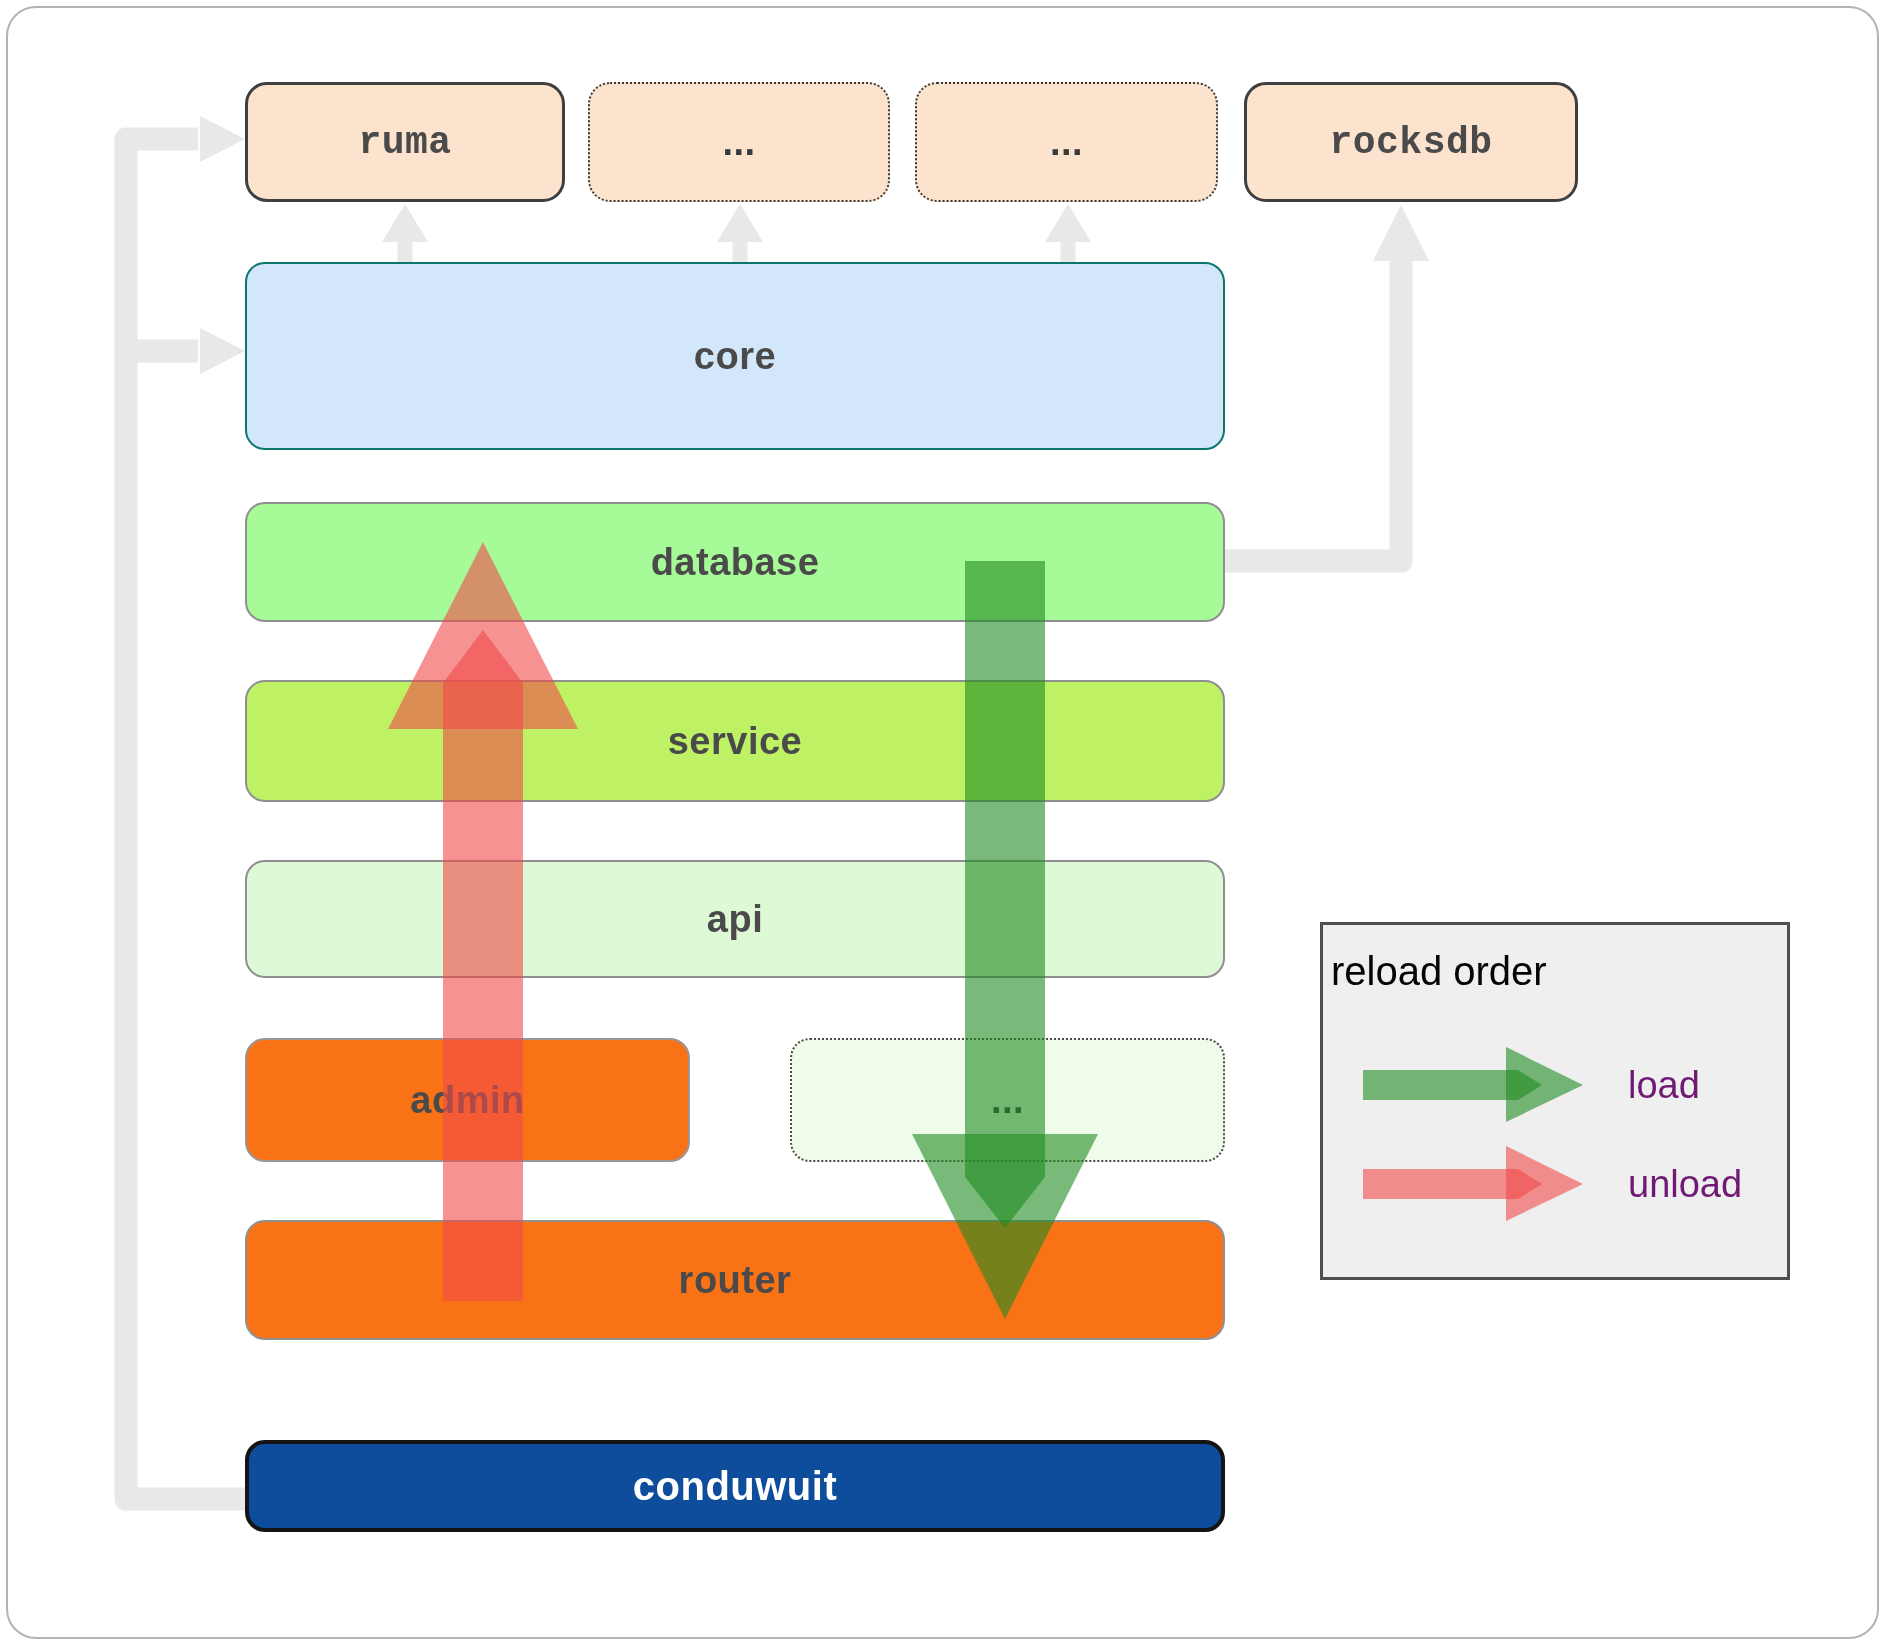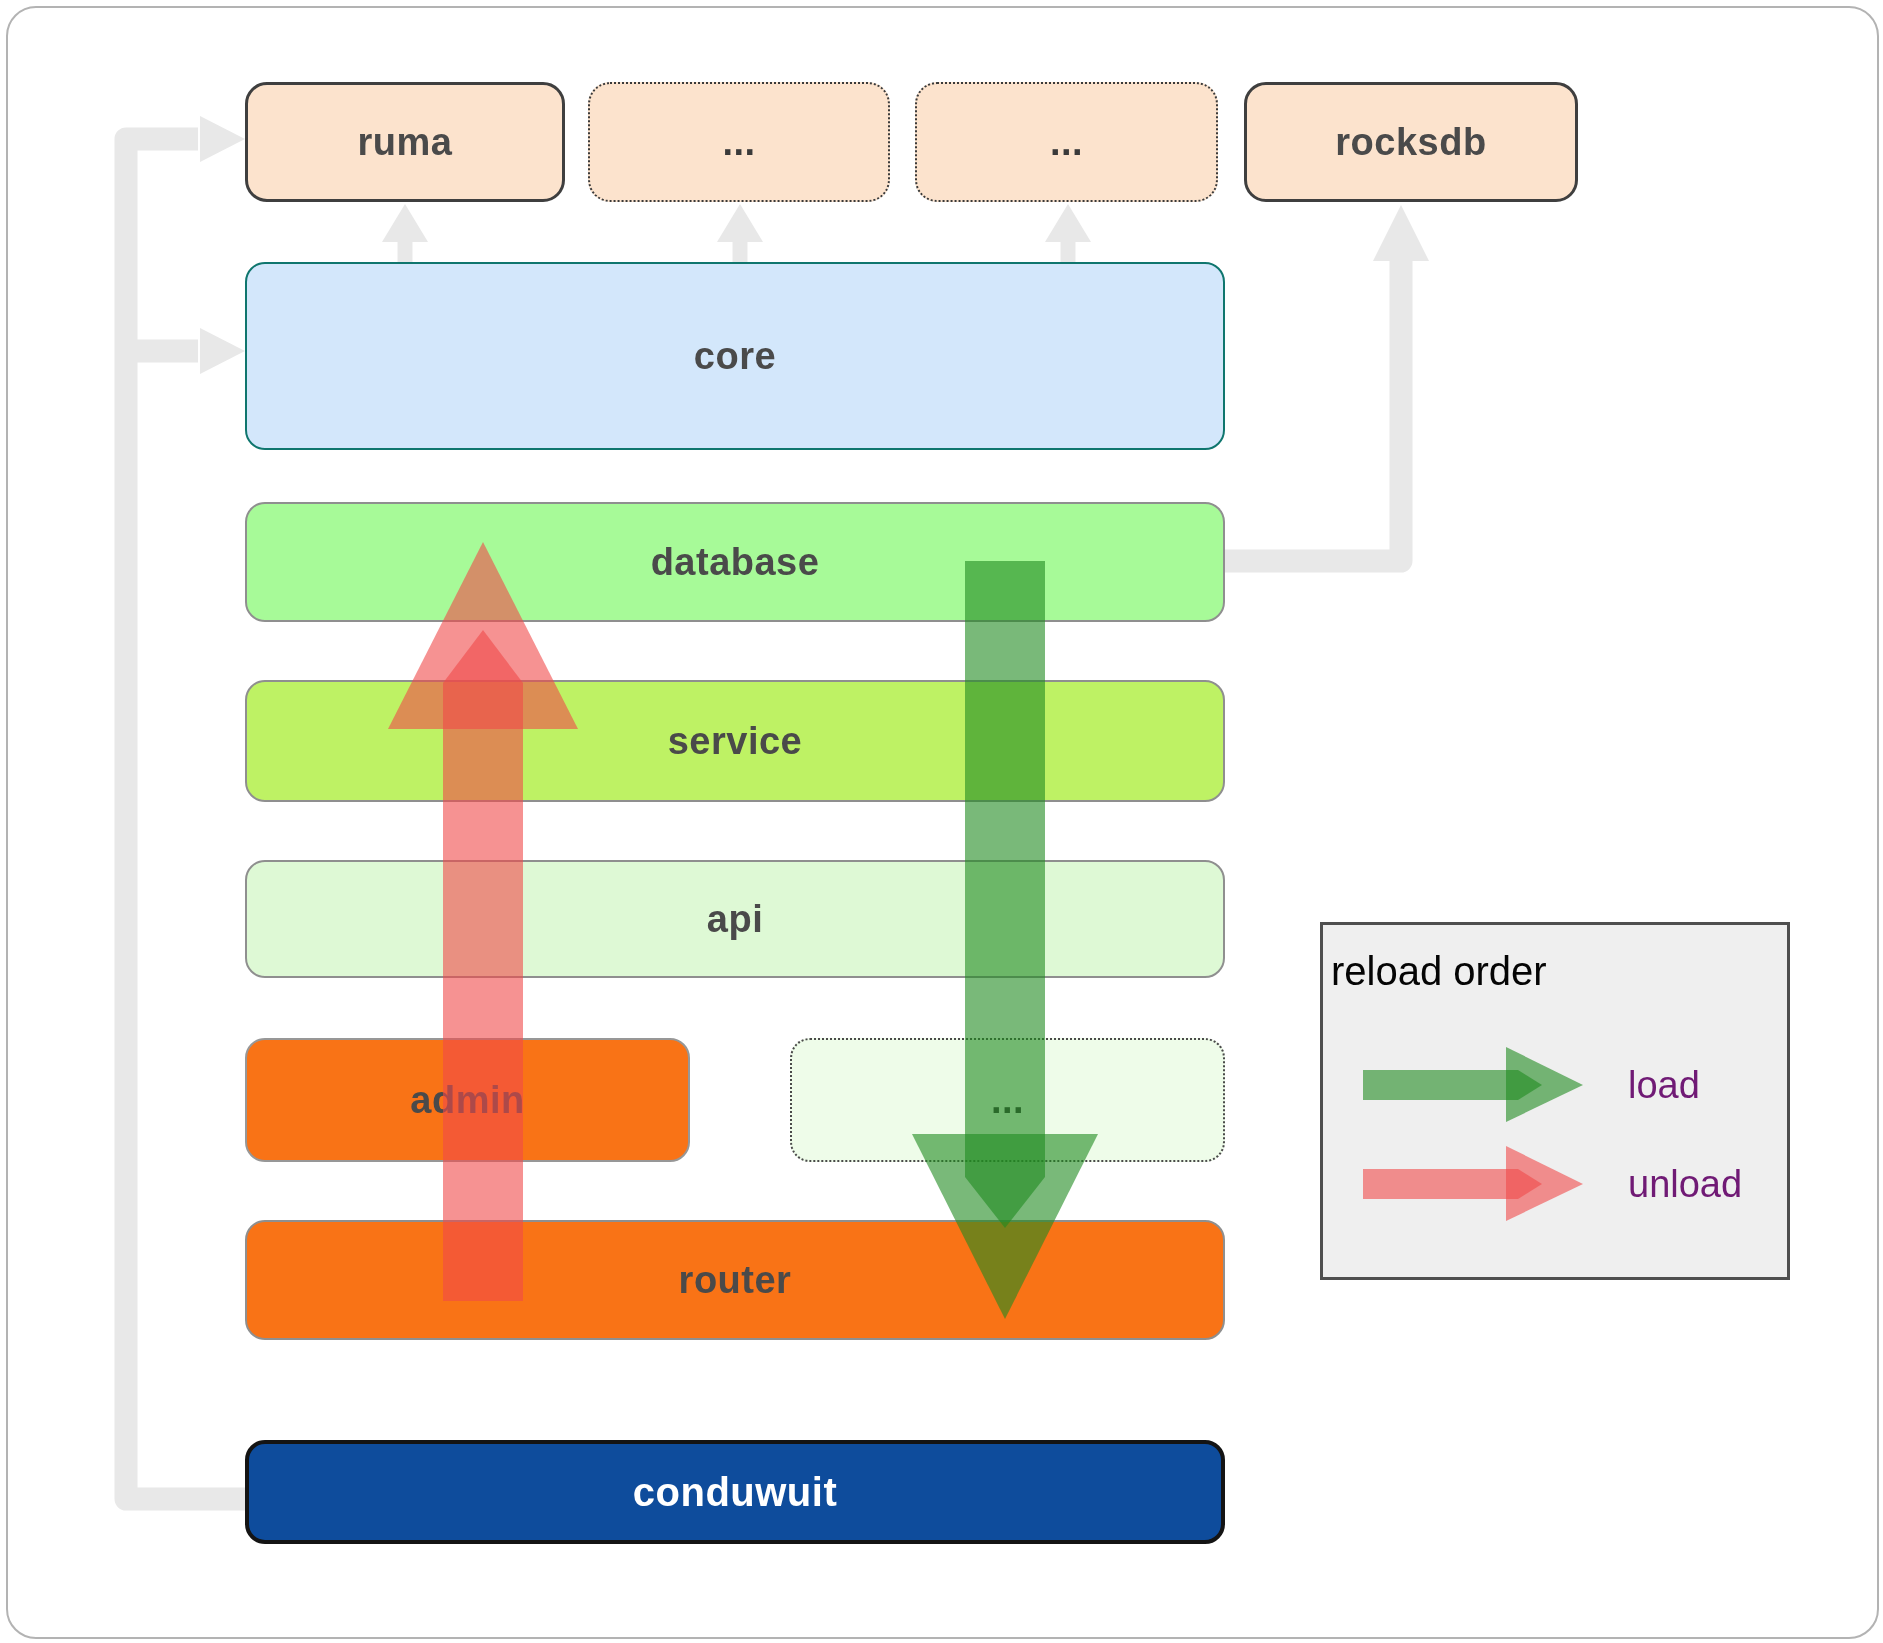--- a/index.html
+++ b/index.html
@@ -9,21 +9,21 @@
   }
   .frame{
     position:absolute;left:6px;top:6px;width:1869px;height:1629px;
     border:2px solid #b3b3b3;border-radius:30px;
   }
   .lyr{position:absolute;left:0;top:0;width:1883px;height:1643px;pointer-events:none;}
   .box{
     position:absolute;box-sizing:border-box;display:flex;align-items:center;justify-content:center;
     border-radius:22px;font-size:38px;font-weight:600;color:#4a4a4a;letter-spacing:0.5px;
   }
-  .peach{background:#fce3cd;border:3px solid #3f3f3f;}
+  .peach{background:#fce3cd;border:3px solid #3f3f3f;font-family:Liberation Mono, monospace;}
   .peach-dotted{background:#fce3cd;border:2px dotted #3a3a3a;color:#3a3a3a;font-weight:700;}
   .core{background:#d3e7fb;border:2px solid #0f766e;}
   .database{background:#a7fa98;border:2px solid #8f8f8f;}
   .service{background:#bef264;border:2px solid #8f8f8f;}
   .api{background:#def9d5;border:2px solid #8f8f8f;}
   .admin{background:#f97316;border:2px solid #979797;}
   .dots3{background:#eefce9;border:2px dotted #4a4a4a;color:#3a3a3a;font-weight:700;}
   .router{background:#f97316;border:2px solid #8f8f8f;}
   .conduwuit{background:#0e4c9c;border:4px solid #141414;color:#ffffff;font-weight:700;font-size:40px;border-radius:20px;}
   .legend{
@@ -102,21 +102,21 @@
     <span>admin</span>
   </div>
   <div class="box dots3" style="left:790px;top:1038px;width:435px;height:124px;border-radius:20px;">
     <span>...</span>
   </div>
 
   <div class="box router" style="left:245px;top:1220px;width:980px;height:120px;border-radius:20px;">
     <span>router</span>
   </div>
 
-  <div class="box conduwuit" style="left:245px;top:1440px;width:980px;height:104px;">
+  <div class="box conduwuit" style="left:245px;top:1440px;width:980px;height:92px;">
     <span>conduwuit</span>
   </div>
 
   <svg class="lyr" viewBox="0 0 1883 1643">
     <g fill="#f04a4a" fill-opacity="0.6">
       <polygon points="443,1301 443,683 483,630 523,683 523,1301"></polygon>
       <polygon points="388,729 483,542 578,729"></polygon>
     </g>
     <g fill="#1f8b1f" fill-opacity="0.6">
       <polygon points="965,561 1045,561 1045,1177 1005,1228 965,1177"></polygon>

